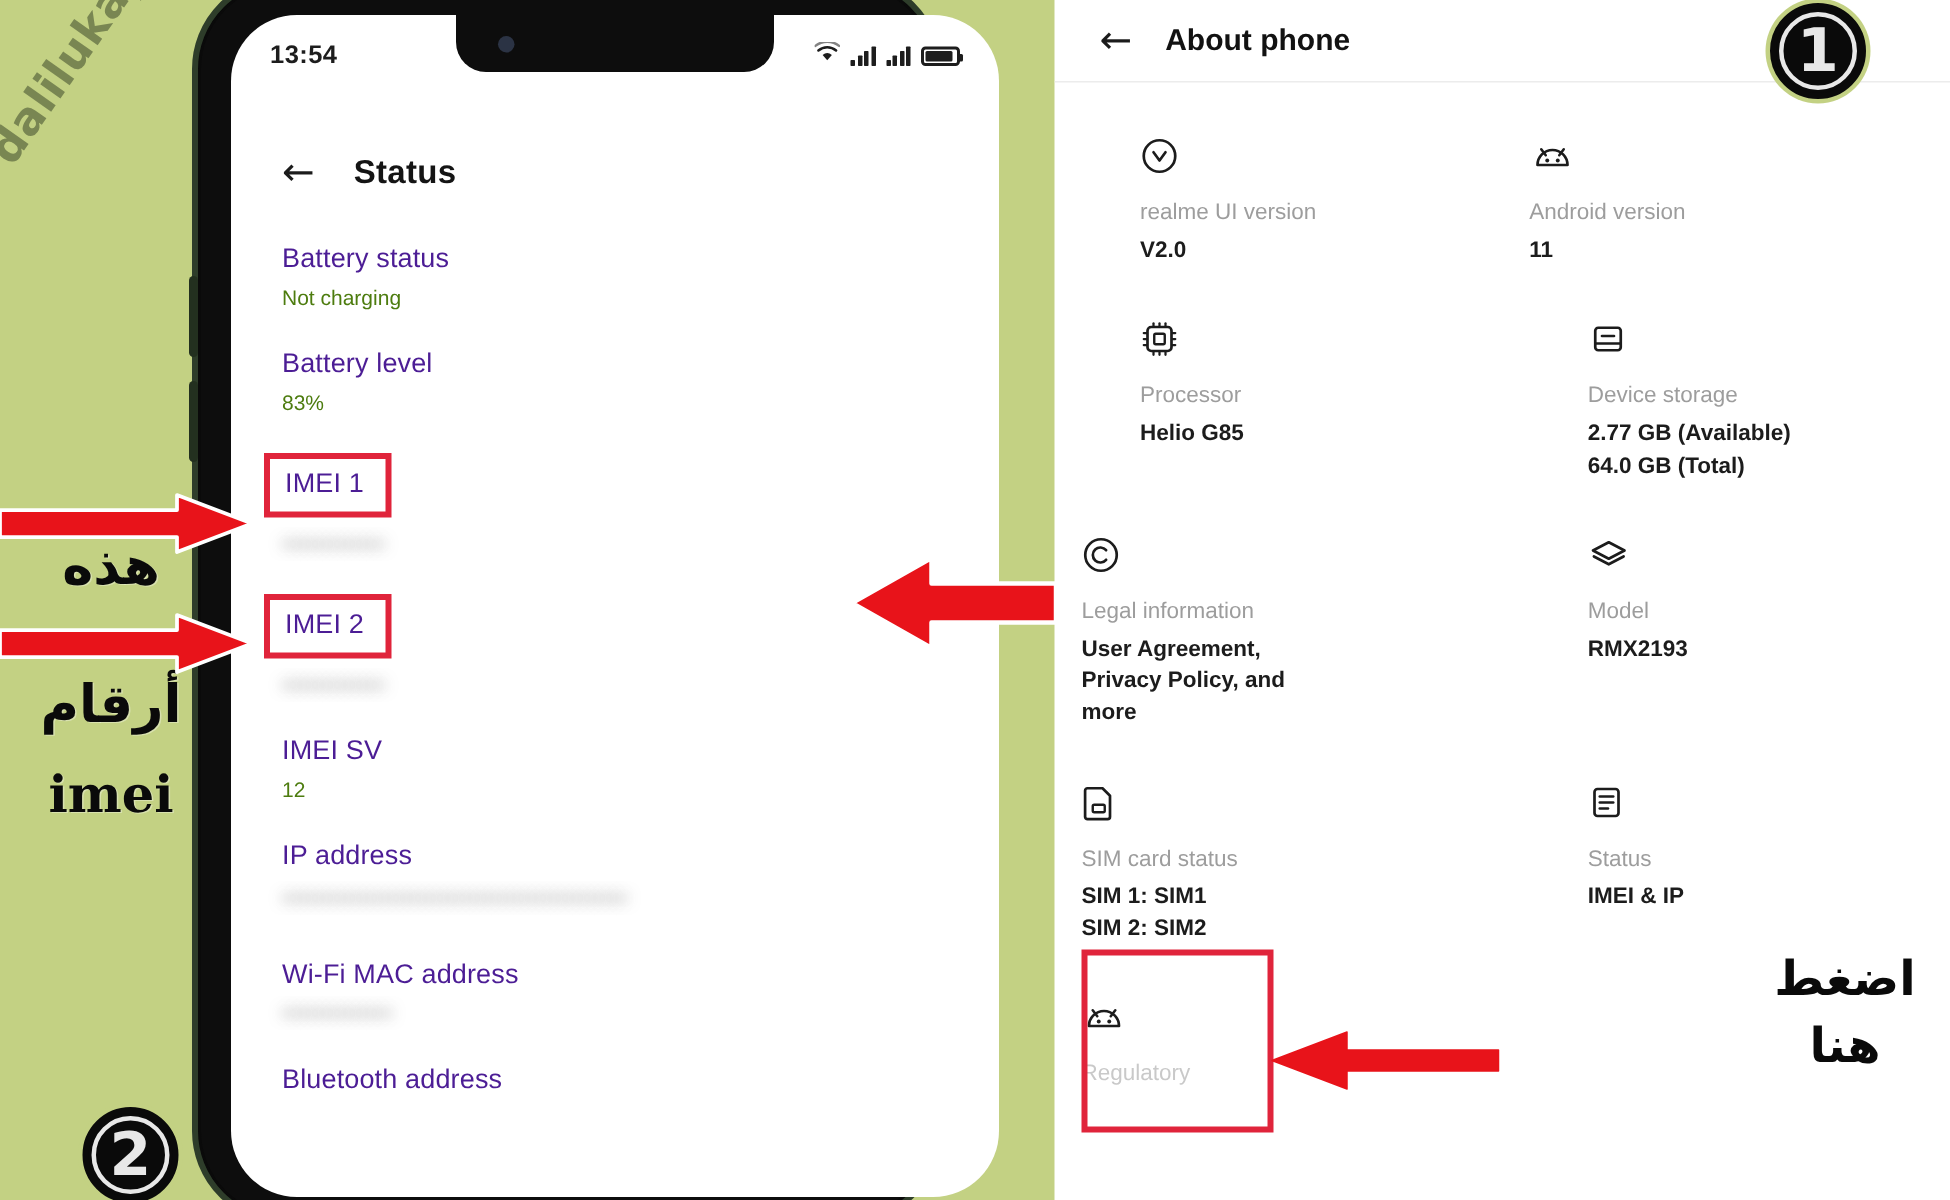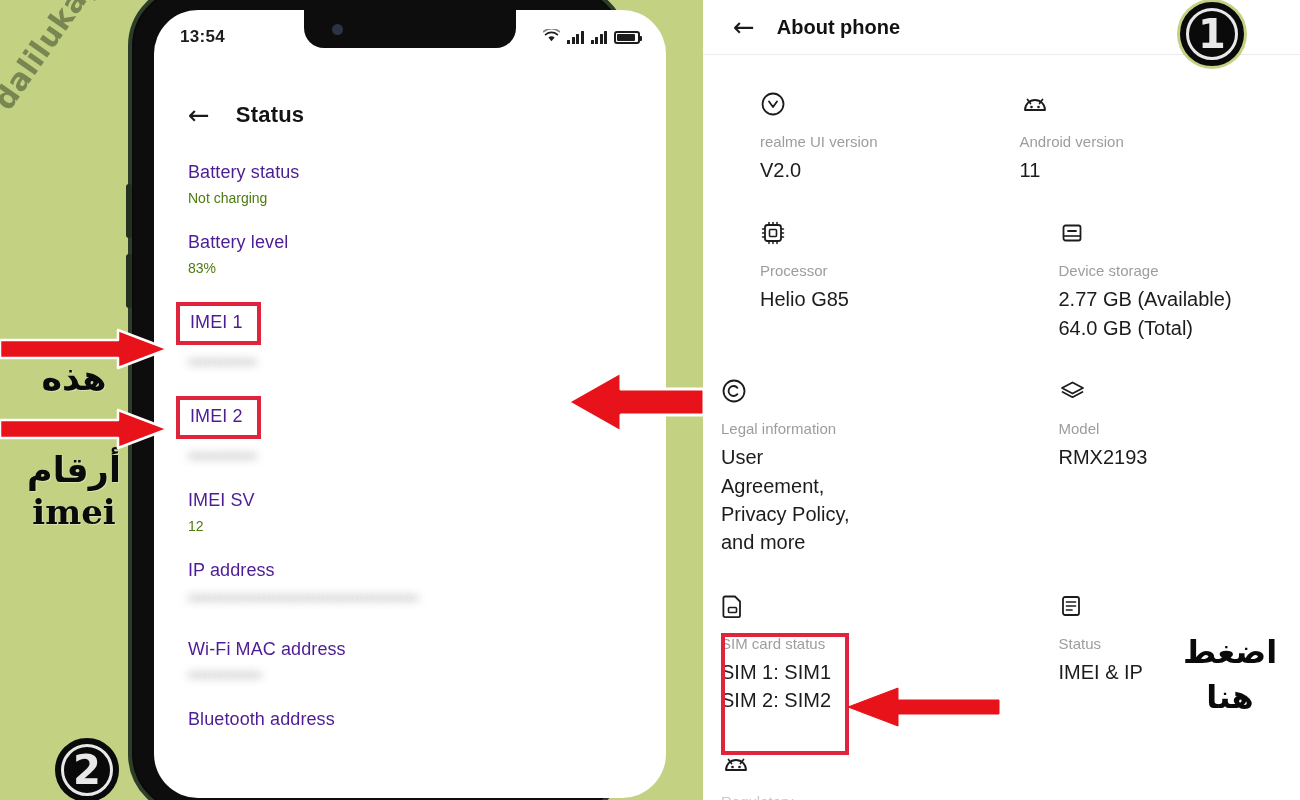--- a/index.html
+++ b/index.html
@@ -200,21 +200,21 @@
   }
   .pcell.col2 { padding-left: 18px; }
   .p-icon {
     height: 30px; margin-bottom: 14px;
     display: flex; align-items: center;
   }
   .p-label {
     font-size: 15px; color: #9d9d9d; margin-bottom: 6px;
   }
   .p-value {
-    font-size: 20px; color: #1c1c1c; line-height: 1.42;
+    font-size: 15px; color: #1c1c1c; line-height: 1.42; font-weight: bold;
   }
   #status-card-box {
     position: absolute;
     left: 721px; top: 633px;
     width: 128px; height: 122px;
     border: 4px solid #e0243b;
     background: transparent;
     z-index: 4;
     pointer-events: none;
   }
@@ -535,21 +535,21 @@
 
   <div class="arrow" style="left:845px; top:685px;">
     <svg width="155" height="44" viewBox="0 0 155 44">
       <path d="M154,15 L53,15 L53,3 L3,22 L53,41 L53,29 L154,29 Z" fill="#e8131a" stroke="#e8131a" stroke-width="1" stroke-linejoin="round"></path>
     </svg>
   </div>
 
   <div id="note-left" class="arabic">
     <div>هذه</div>
     <div style="margin-top:52px">أرقام</div>
-    <div class="lat" style="margin-top:2px">imei</div>
+    <div class="lat" style="margin-top:20px">imei</div>
   </div>
 
   <div id="note-right" class="arabic">
     <div>اضغط</div>
     <div style="margin-top:8px">هنا</div>
   </div>
 
   <div class="badge" id="badge-1">
     <i>1</i>
   </div>

